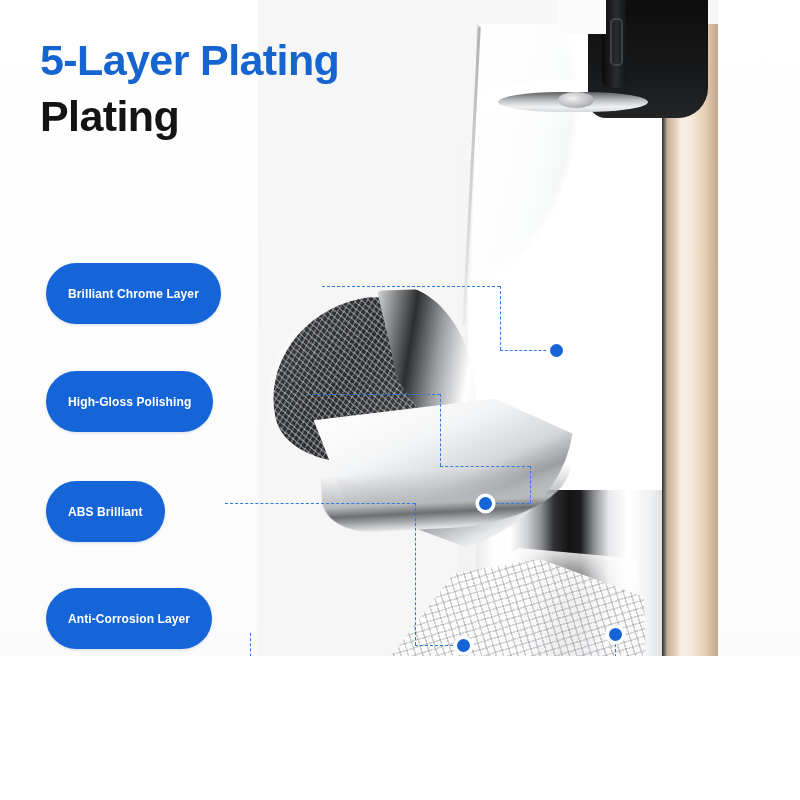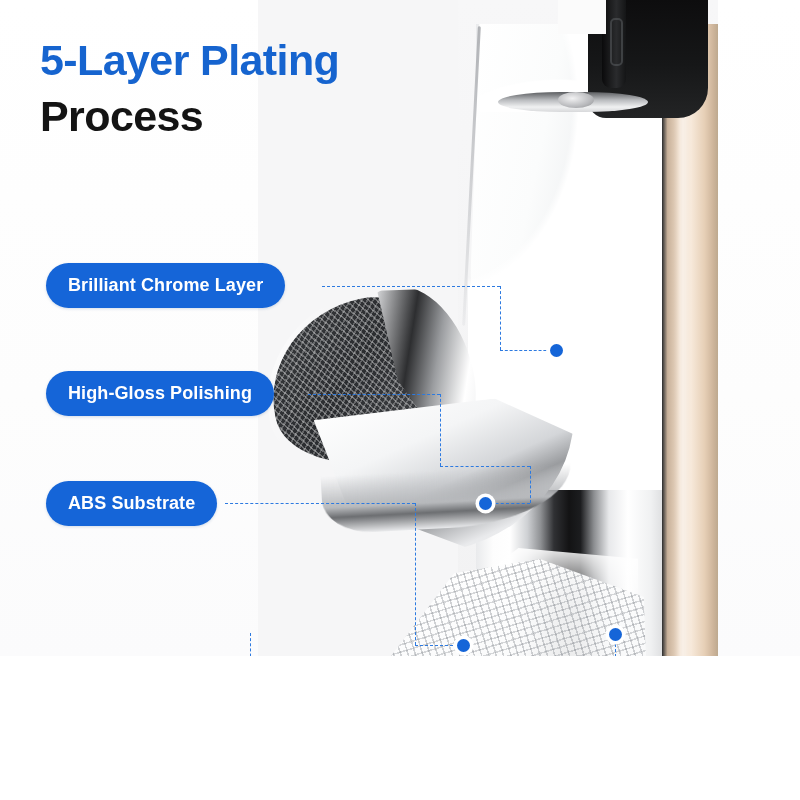--- a/index.html
+++ b/index.html
@@ -174,22 +174,22 @@
   .peel-white-top{
     position:absolute;left:150px;top:548px;width:230px;height:60px;
     background:linear-gradient(180deg,rgba(255,255,255,.9),rgba(255,255,255,0));
     clip-path:polygon(14% 100%,48% 0,100% 18%,100% 100%);
   }
 
   
   .pill{
     position:absolute;z-index:60;display:flex;align-items:center;
     background:#1565d8;color:#ffffff;border-radius:999px;
-    font-size:18px;font-weight:600;letter-spacing:0.1px;
-    padding:0 22px;height:45px;white-space:nowrap;
+    font-size:12px;font-weight:600;letter-spacing:0.1px;
+    padding:8px 22px;height:45px;white-space:nowrap;
     box-shadow:0 1px 3px rgba(20,70,140,.18);
   }
   #pill0{left:46px;top:263px;}
   #pill1{left:46px;top:371px;text-align:center;}
   #pill2{left:46px;top:481px;}
   #pill3{left:46px;top:588px;}
   #pill4{left:46px;top:696px;}
 
   
   .conn{position:absolute;z-index:55;}
@@ -237,21 +237,21 @@
     <div class="peel-chrome-band"></div>
     <div class="peel-curl"></div>
     <div class="peel-curl-edge"></div>
 
     <div class="peel-white-top"></div>
     <div class="peel-white"></div>
   </div>
 
   <div class="title-wrap">
     <div class="title-line1">5-Layer Plating</div>
-    <div class="title-line2">Process</div>
+    <div class="title-line2">Plating</div>
   </div>
 
   <div class="conn h" style="left:322px;top:286px;width:178px;"></div>
   <div class="conn v" style="left:500px;top:286px;height:64px;"></div>
   <div class="conn h" style="left:500px;top:350px;width:56px;"></div>
 
   <div class="conn h" style="left:308px;top:394px;width:132px;"></div>
   <div class="conn v" style="left:440px;top:394px;height:72px;"></div>
   <div class="conn h" style="left:440px;top:466px;width:90px;"></div>
   <div class="conn v" style="left:530px;top:466px;height:37px;"></div>
@@ -273,16 +273,19 @@
   <div class="dot" style="left:609px;top:628px;"></div>
   <div class="dot" style="left:669px;top:713px;"></div>
 
   <div class="pill" id="pill0">
     <span>Brilliant Chrome Layer</span>
   </div>
   <div class="pill" id="pill1">
     <span>High-Gloss Polishing</span>
   </div>
   <div class="pill" id="pill2">
-    <span>ABS Substrate</span>
+    <span>ABS Brilliant</span>
+  </div>
+  <div class="pill" id="pill3">
+    <span>Anti-Corrosion Layer</span>
   </div>
 
 </div>
 
 </body></html>

